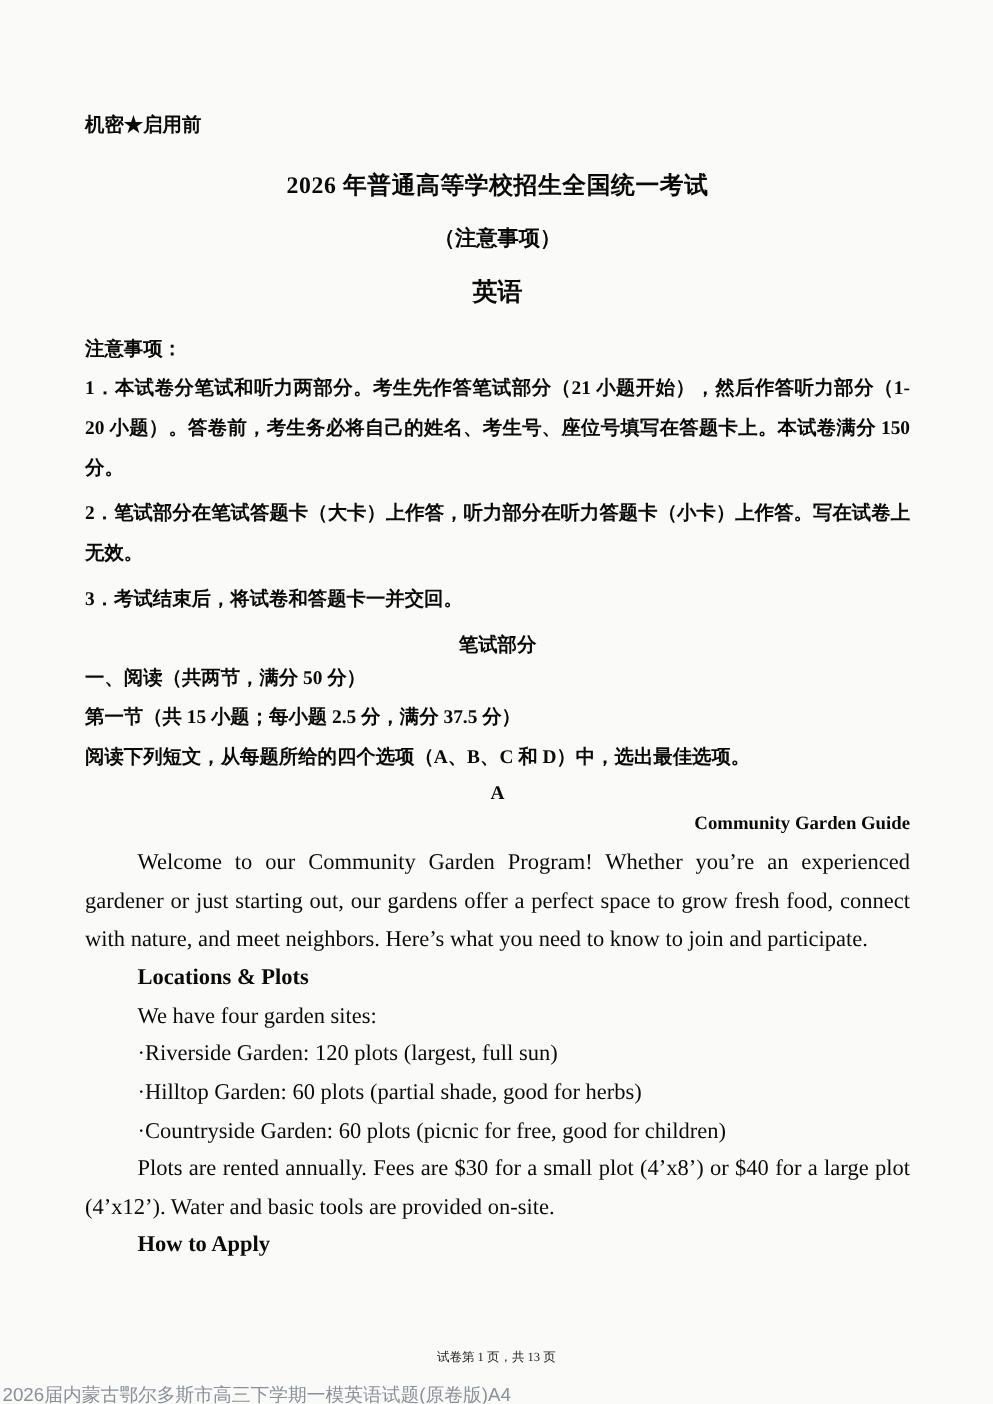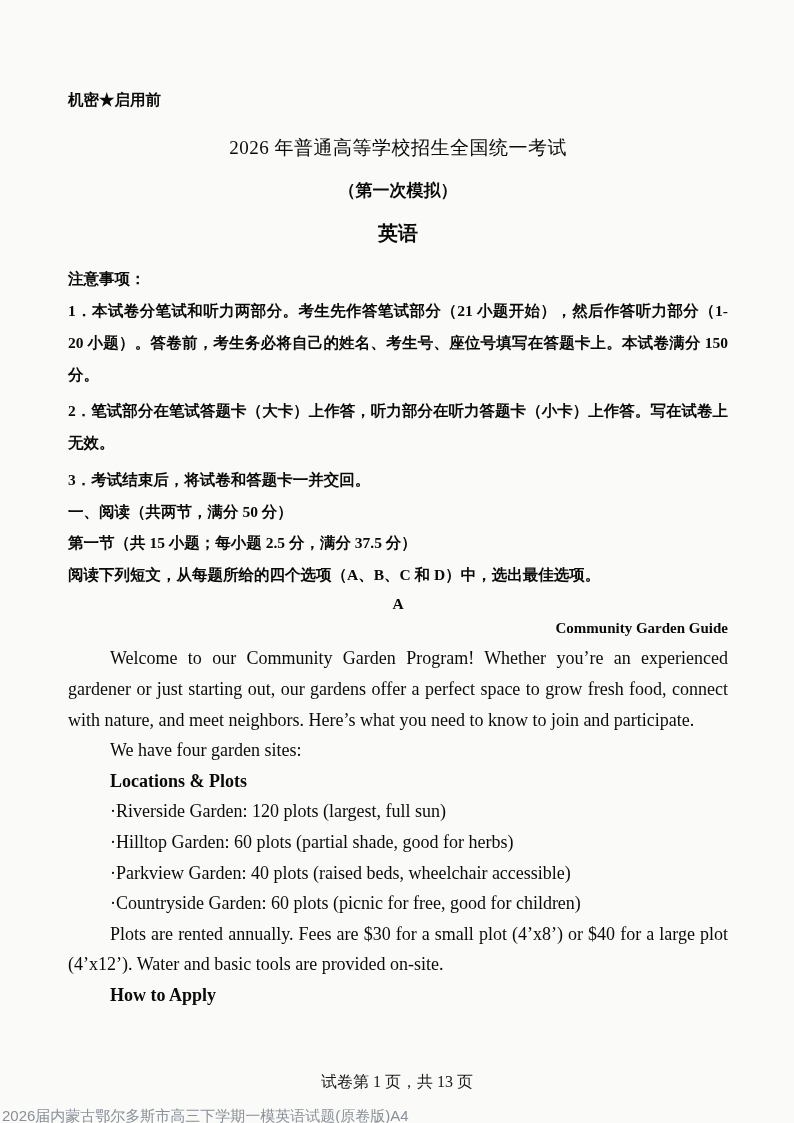--- a/index.html
+++ b/index.html
@@ -12,82 +12,82 @@
     font-family: "Liberation Serif", "DejaVu Serif", serif;
     overflow: hidden;
   }
   .page {
     position: absolute;
     inset: 0;
     padding: 90px 66px 0 68px;
   }
   .zh { font-size: 15.5px; font-weight: bold; font-family: Liberation Serif, serif; }
   .secret { font-size: 15.5px; font-weight: bold; }
-  .title { text-align: center; font-weight: normal; font-size: 19px; margin-top: 24px; letter-spacing: 0.5px; }
+  .title { text-align: center; font-weight: bold; font-size: 19px; margin-top: 24px; letter-spacing: 0.5px; }
   .subtitle { text-align: center; font-weight: bold; font-size: 17px; margin-top: 18px; }
   .subject { text-align: center; font-weight: bold; font-size: 20px; margin-top: 18px; }
   .notice-head { margin-top: 22px; }
   .notice { line-height: 2.05; margin-top: 5px; text-align: justify; }
   .center-zh { text-align: center; font-weight: bold; font-size: 15.5px; margin-top: 10px; }
   .heading-zh { font-size: 15.5px; font-weight: bold; line-height: 2.05; }
   .en { font-size: 18px; line-height: 30.6px; text-align: justify; }
   .en-center { font-size: 15px; line-height: 30.6px; text-align: right; }
   .en-bold { font-weight: bold; }
   .indent { text-indent: 42px; }
   .passage-label { font-size: 15.5px; font-weight: bold; text-align: center; margin-top: 4px; }
   .footer {
     position: absolute;
     left: 0; right: 0;
     bottom: 30px;
     text-align: center;
-    font-size: 16px;
+    font-size: 10px;
     color: #1a1a1a;
   }
   .watermark {
     position: absolute;
     left: 2px;
     bottom: -3px;
     font-size: 15px;
     color: #8a9099;
     white-space: nowrap;
     font-family: "Liberation Sans", "DejaVu Sans", sans-serif;
   }
 </style>
 </head>
 <body>
 
 <div class="page">
 
   <div class="secret">机密★启用前</div>
 
   <div class="title">2026 年普通高等学校招生全国统一考试</div>
-  <div class="subtitle">（第一次模拟）</div>
+  <div class="subtitle">（注意事项）</div>
   <div class="subject">英语</div>
 
   <div class="zh notice-head">注意事项：</div>
   <div class="zh notice">1．本试卷分笔试和听力两部分。考生先作答笔试部分（21 小题开始），然后作答听力部分（1-20 小题）。答卷前，考生务必将自己的姓名、考生号、座位号填写在答题卡上。本试卷满分 150 分。</div>
   <div class="zh notice">2．笔试部分在笔试答题卡（大卡）上作答，听力部分在听力答题卡（小卡）上作答。写在试卷上无效。</div>
   <div class="zh notice">3．考试结束后，将试卷和答题卡一并交回。</div>
 
+  <div class="center-zh">笔试部分</div>
 
   <div class="heading-zh">一、阅读（共两节，满分 50 分）</div>
   <div class="heading-zh">第一节（共 15 小题；每小题 2.5 分，满分 37.5 分）</div>
   <div class="heading-zh">阅读下列短文，从每题所给的四个选项（A、B、C 和 D）中，选出最佳选项。</div>
 
   <div class="passage-label">A</div>
   <div class="en-center en-bold">Community Garden Guide</div>
 
   <div class="en indent">Welcome to our Community Garden Program! Whether you’re an experienced gardener or just starting out, our gardens offer a perfect space to grow fresh food, connect with nature, and meet neighbors. Here’s what you need to know to join and participate.</div>
 
+  <div class="en indent en-bold">Locations &amp; Plots</div>
   <div class="en indent">We have four garden sites:</div>
-  <div class="en indent en-bold">Locations &amp; Plots</div>
 
   <div class="en indent">·Riverside Garden: 120 plots (largest, full sun)</div>
   <div class="en indent">·Hilltop Garden: 60 plots (partial shade, good for herbs)</div>
-  <div class="en indent">·Parkview Garden: 40 plots (raised beds, wheelchair accessible)</div>
   <div class="en indent">·Countryside Garden: 60 plots (picnic for free, good for children)</div>
 
   <div class="en indent">Plots are rented annually. Fees are $30 for a small plot (4’x8’) or $40 for a large plot (4’x12’). Water and basic tools are provided on-site.</div>
 
   <div class="en indent en-bold">How to Apply</div>
 
 </div>
 
 <div class="footer">试卷第 1 页，共 13 页</div>
 <div class="watermark">2026届内蒙古鄂尔多斯市高三下学期一模英语试题(原卷版)A4</div>

